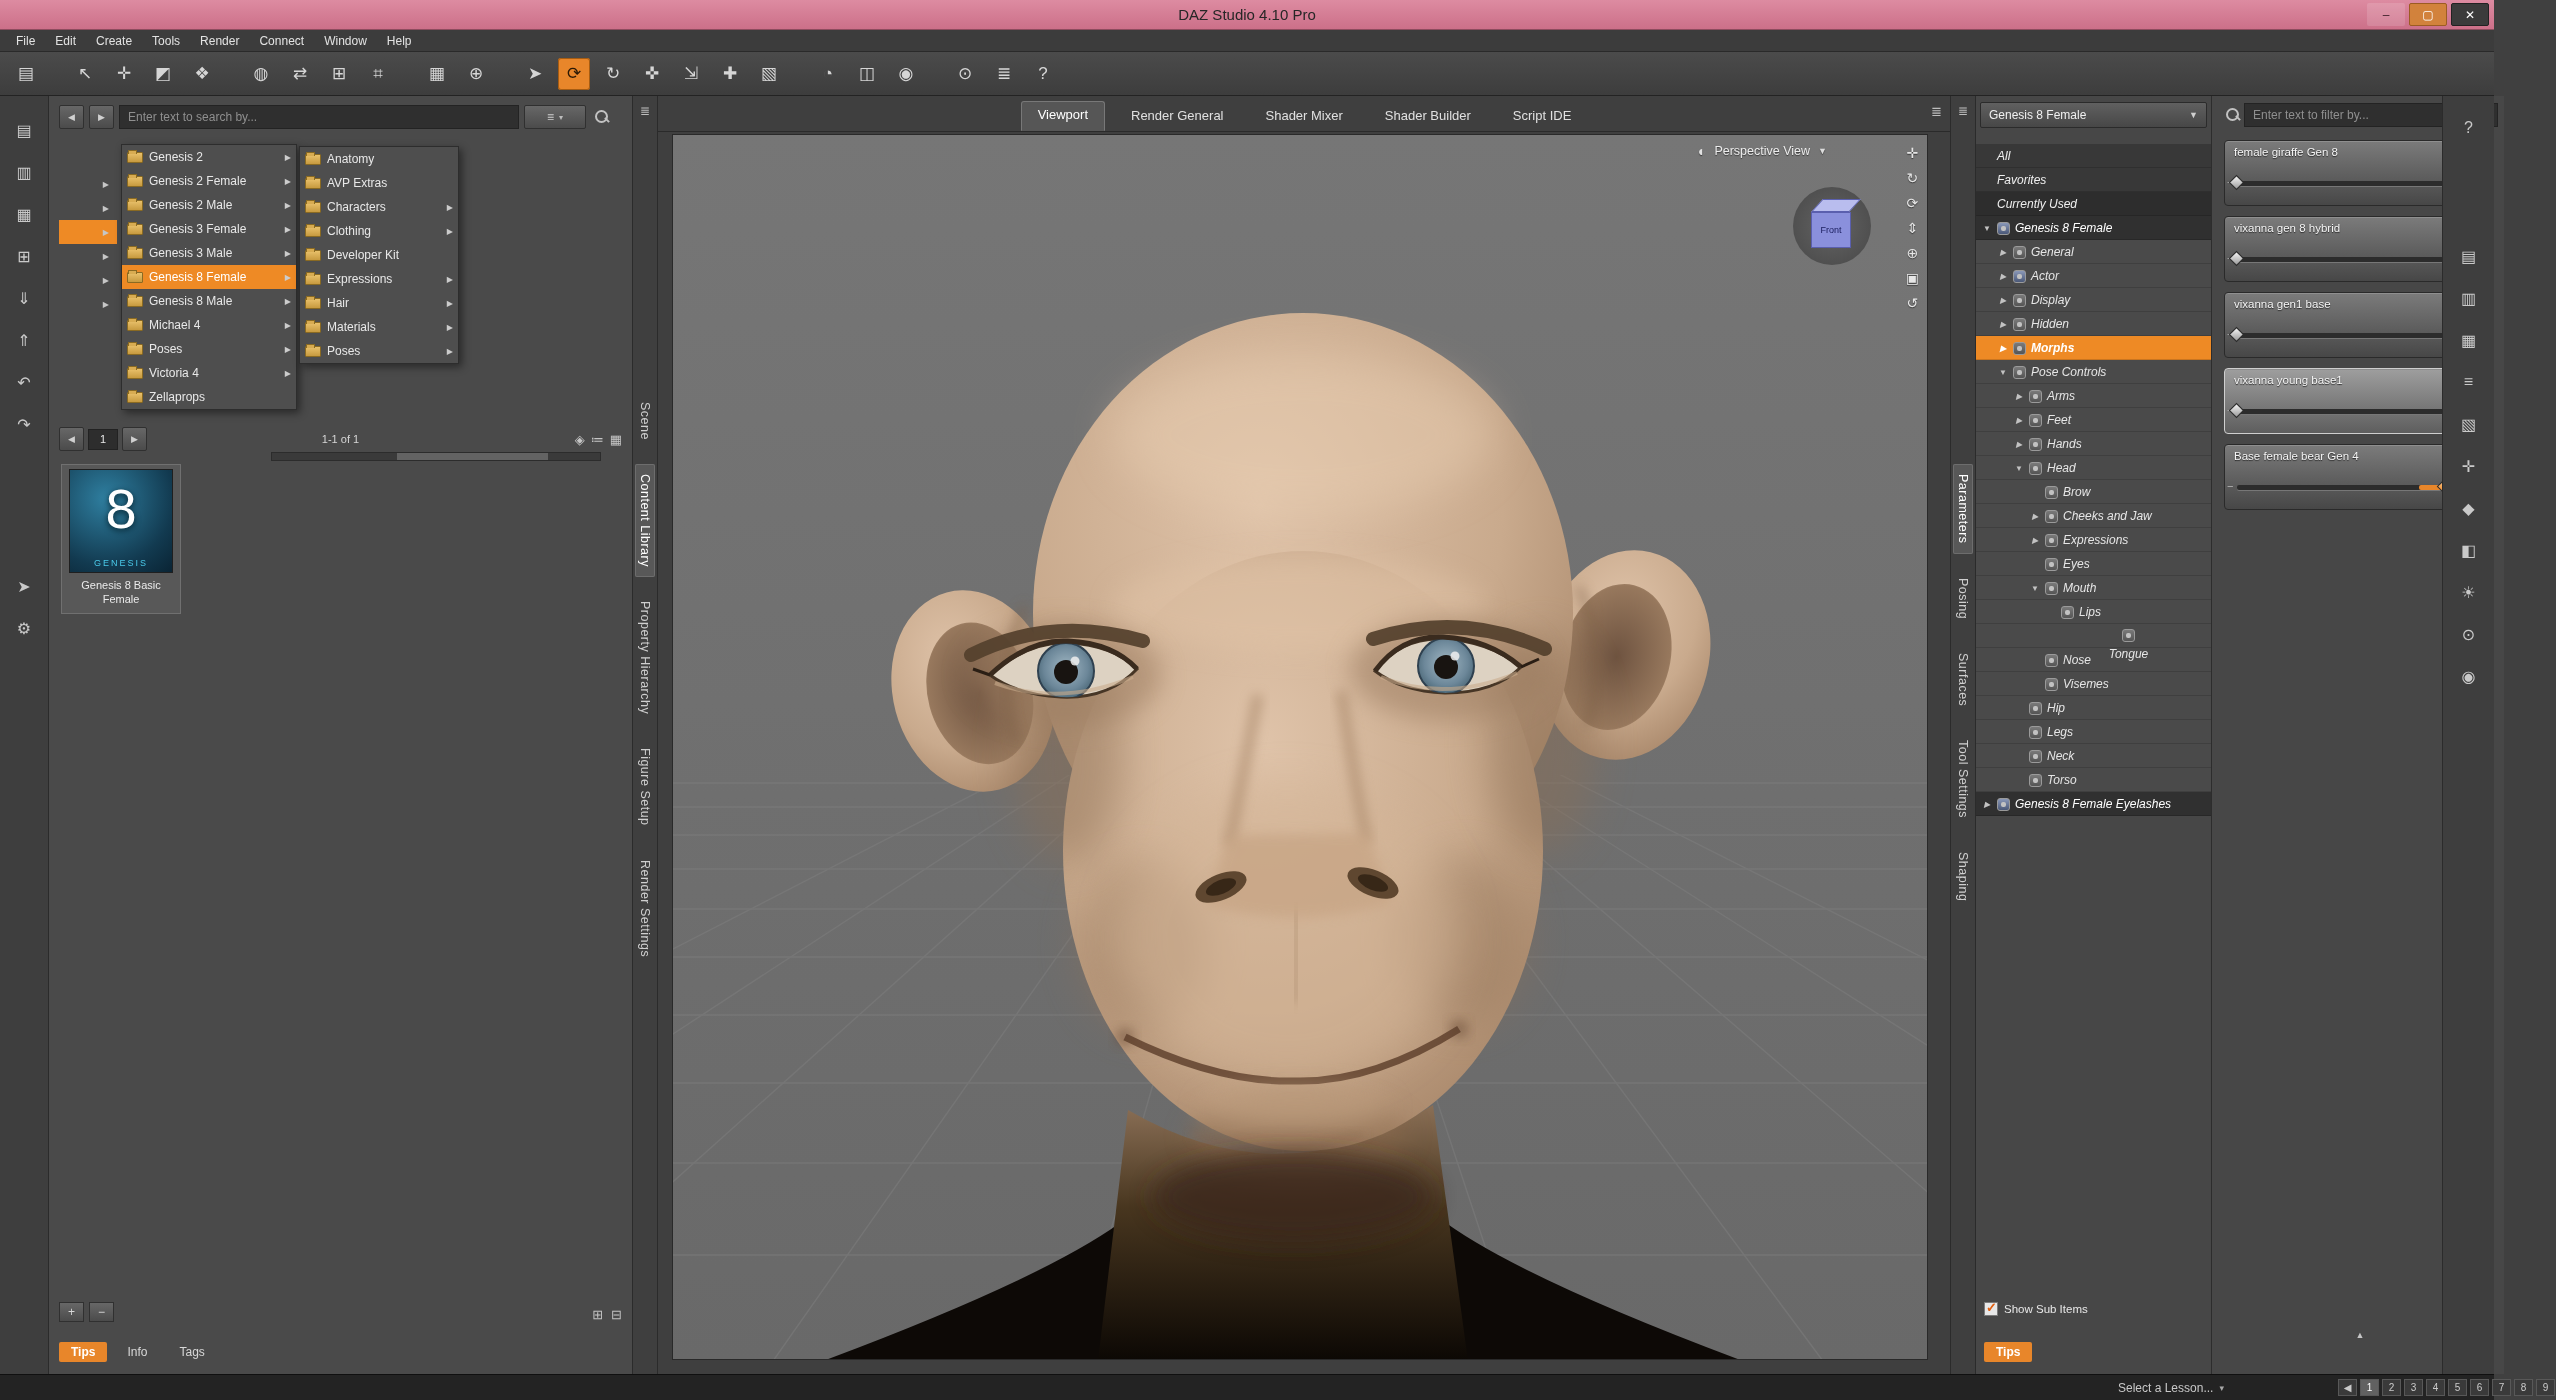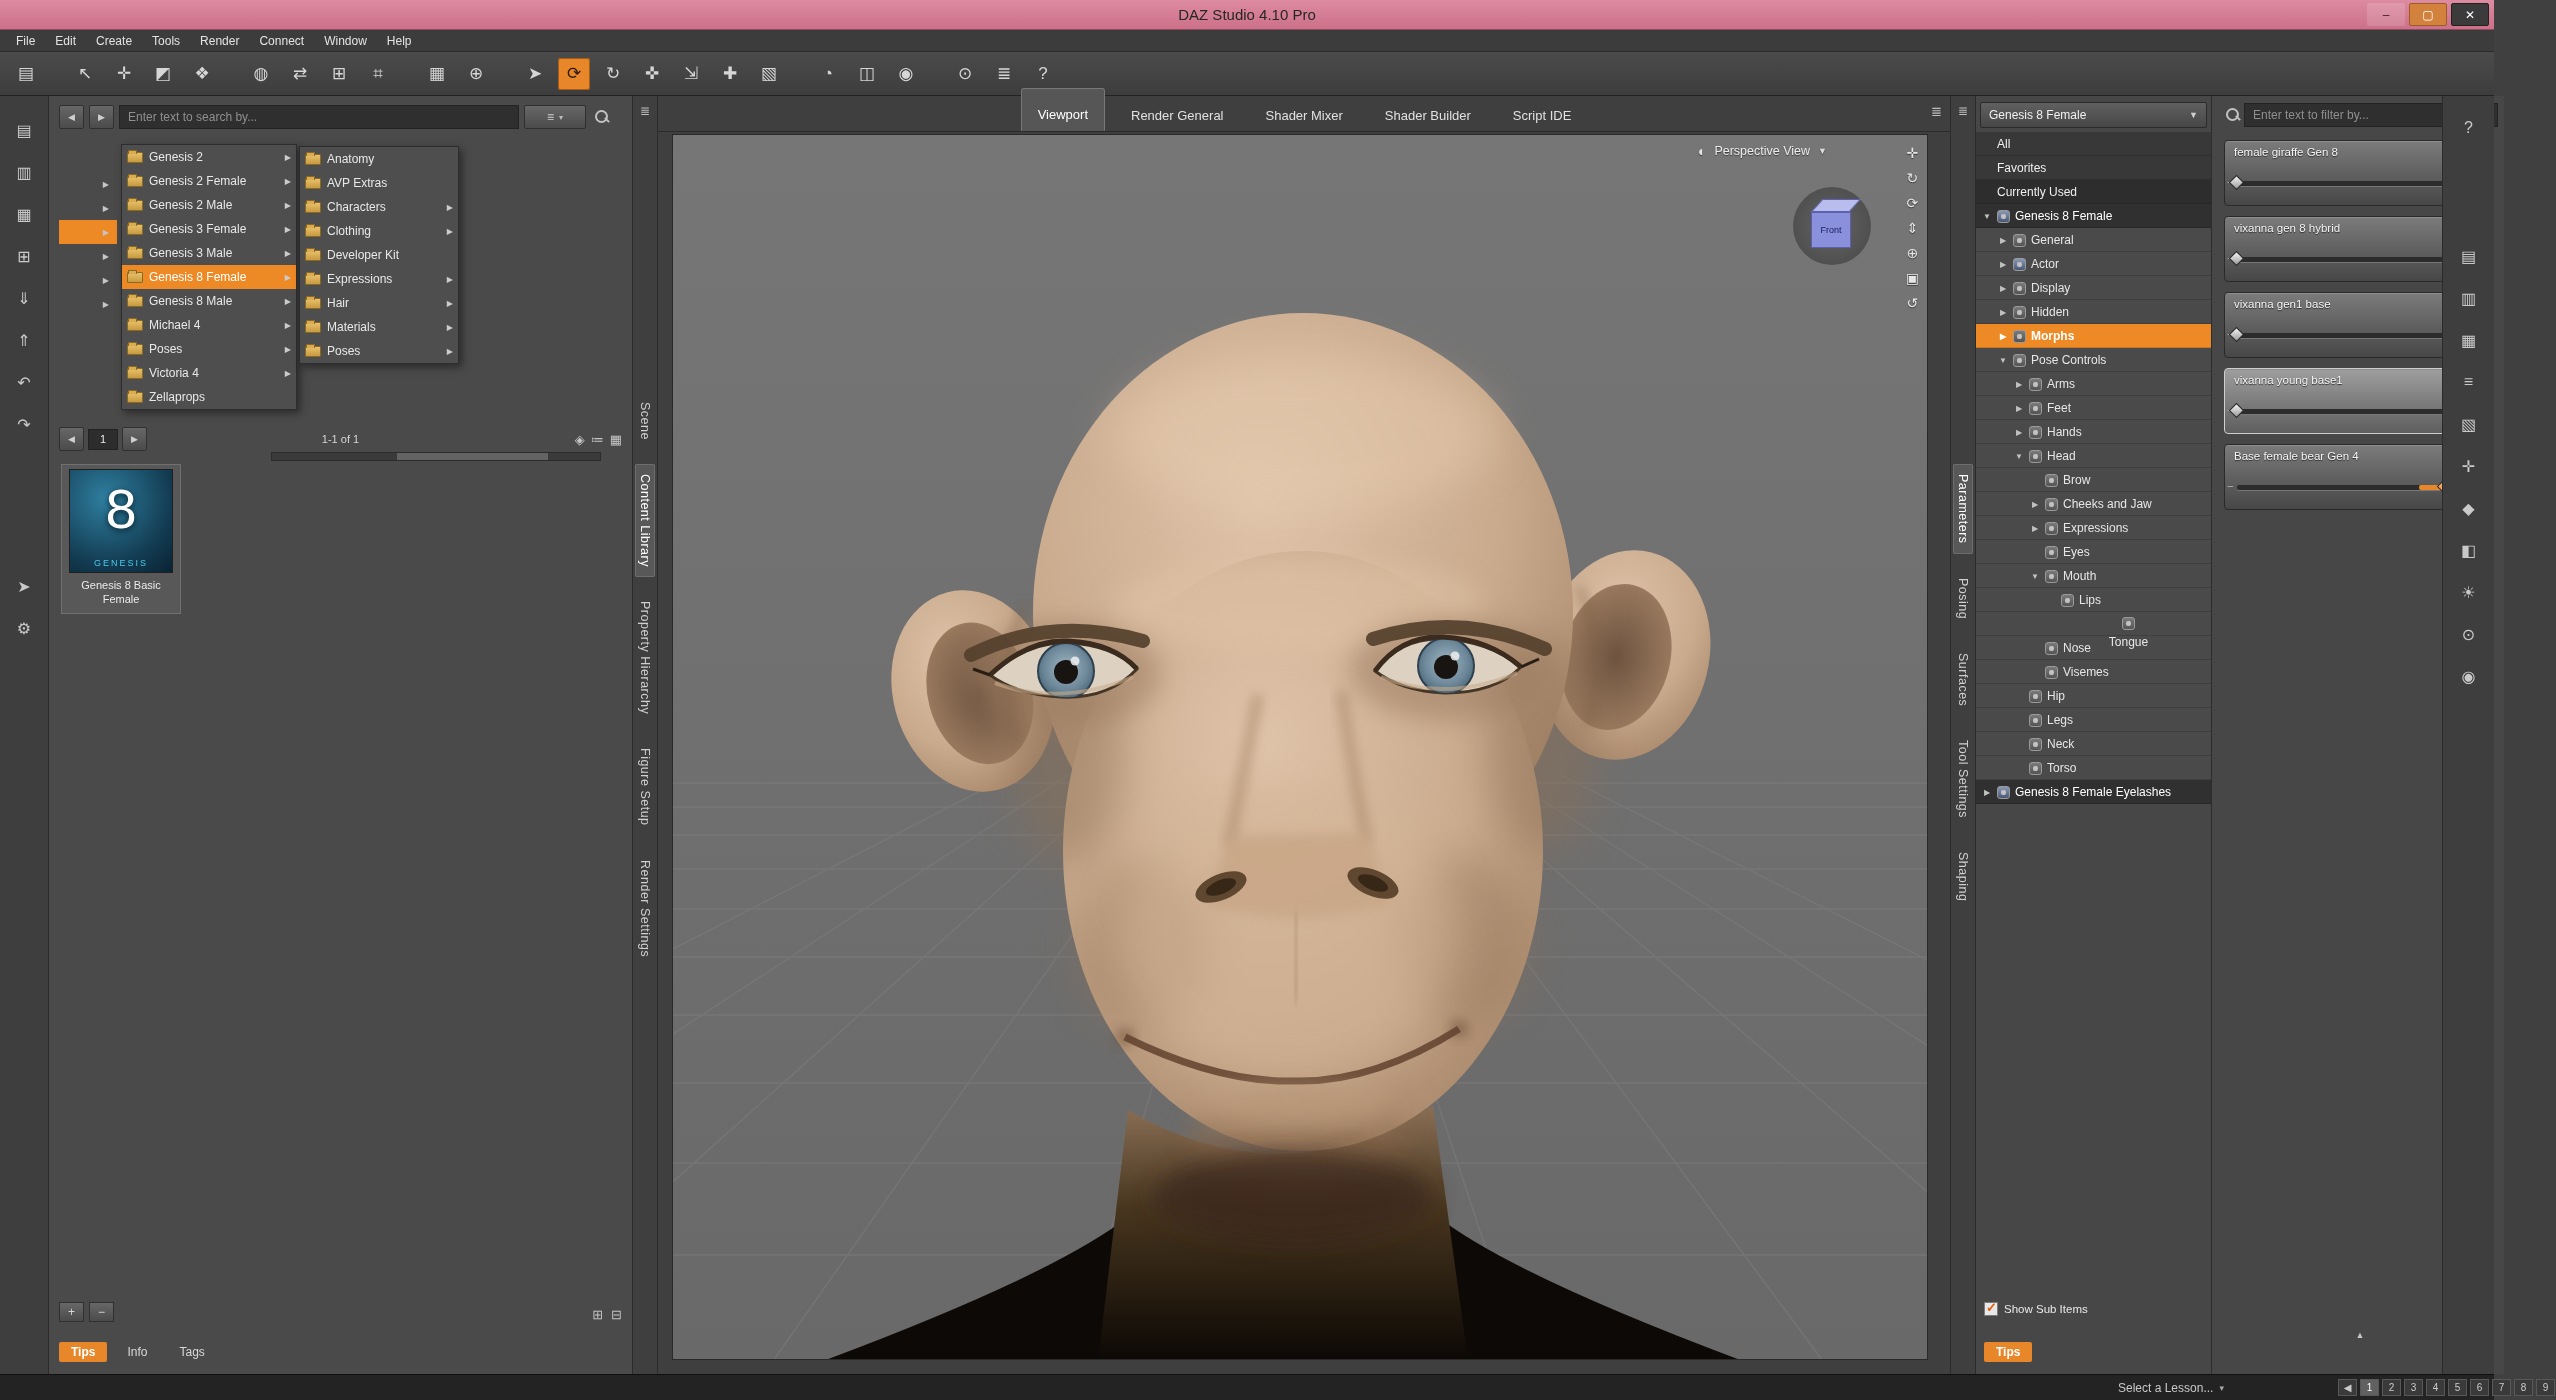--- a/index.html
+++ b/index.html
@@ -115,21 +115,21 @@
     color:#d8d8d8; display:flex; align-items:center; justify-content:center; font-size:12px; }
   .lp-corner { position:absolute; bottom:52px; right:10px; display:flex; gap:8px; color:#c2c2c2; font-size:13px; }
   .lp-tabs { position:absolute; bottom:12px; left:10px; display:flex; gap:8px; align-items:center; }
   .lp-tab { padding:3px 12px; color:#d8d8d8; font-size:12px; }
   .lp-tab.tips { background:#e8862a; color:#fff; font-weight:bold; border-radius:2px; }
 
   
   .viewport { position:absolute; left:658px; top:96px; width:1292px; bottom:26px; background:#3f3f3f; }
   .vp-tabs { height:36px; display:flex; align-items:flex-end; justify-content:center; gap:10px;
     border-bottom:1px solid #2a2a2a; position:relative; }
-  .vp-tab { padding:18px 16px 8px; font-size:13px; color:#e0e0e0; }
+  .vp-tab { padding:5px 16px 8px; font-size:13px; color:#e0e0e0; }
   .vp-tab.active { background:#565656; border:1px solid #787878; border-bottom-color:#565656;
     border-radius:3px 3px 0 0; color:#fff; }
   .vp-menu-icon { position:absolute; right:8px; top:8px; color:#bdbdbd; font-size:13px; }
   .vp-canvas { position:absolute; left:14px; top:38px; width:1256px; height:1226px; background:#6f6f6f;
     border:1px solid #292929; overflow:hidden; }
   .vp-cam-row { position:absolute; top:8px; right:100px; display:flex; align-items:center; gap:8px;
     color:#ededed; font-size:12.5px; text-shadow:0 1px 1px #3a3a3a; }
   .vp-cam-row .ico { font-size:14px; color:#e2e2e2; }
   .vp-cam-row .a { font-size:9px; color:#dcdcdc; }
   .vp-navcol { position:absolute; top:10px; right:8px; display:flex; flex-direction:column; gap:9px;
@@ -142,21 +142,21 @@
     border:1px solid #5a5fae; color:#1c2060; font-size:9px; display:flex; align-items:center; justify-content:center; }
 
   
   .right-panel { position:absolute; left:1976px; top:96px; width:528px; bottom:26px; background:#474747; }
   .rp-left { position:absolute; left:0; top:0; width:236px; bottom:0; border-right:1px solid #2d2d2d; }
   .rp-right { position:absolute; left:240px; right:0; top:0; bottom:0; }
   .figure-combo { margin:6px 4px 4px; height:26px; background:linear-gradient(#606060,#474747);
     border:1px solid #2b2b2b; border-radius:2px; display:flex; align-items:center; padding:0 8px; gap:6px; }
   .figure-combo .lbl { font-size:12px; color:#f0f0f0; }
   .figure-combo .a { margin-left:auto; font-size:9px; color:#cfcfcf; }
-  .ptree { margin-top:4px; }
+  .ptree { margin-top:16px;font-style:italic; }
   .prow { height:24px; display:flex; align-items:center; gap:5px; font-size:12px; background:#4a4a4a;
     color:#e6e6e6; box-shadow:inset 0 -1px 0 rgba(0,0,0,.15); padding-left:6px; }
   .prow.lib { background:#383838; color:#efefef; }
   .prow.dark { background:#2d2d2d; }
   .prow.node { background:#303030; color:#ffffff; }
   .prow.sel { background:#ee8a25; color:#ffffff; font-weight:bold; }
   .parrow { width:10px; font-size:8px; color:#c2c2c2; text-align:center; flex:none; }
   .prow.sel .parrow { color:#fff; }
   .tico { width:13px; height:13px; flex:none; border:1px solid #9a9a9a; border-radius:3px;
     background:linear-gradient(#7a7a7a,#555); position:relative; }

